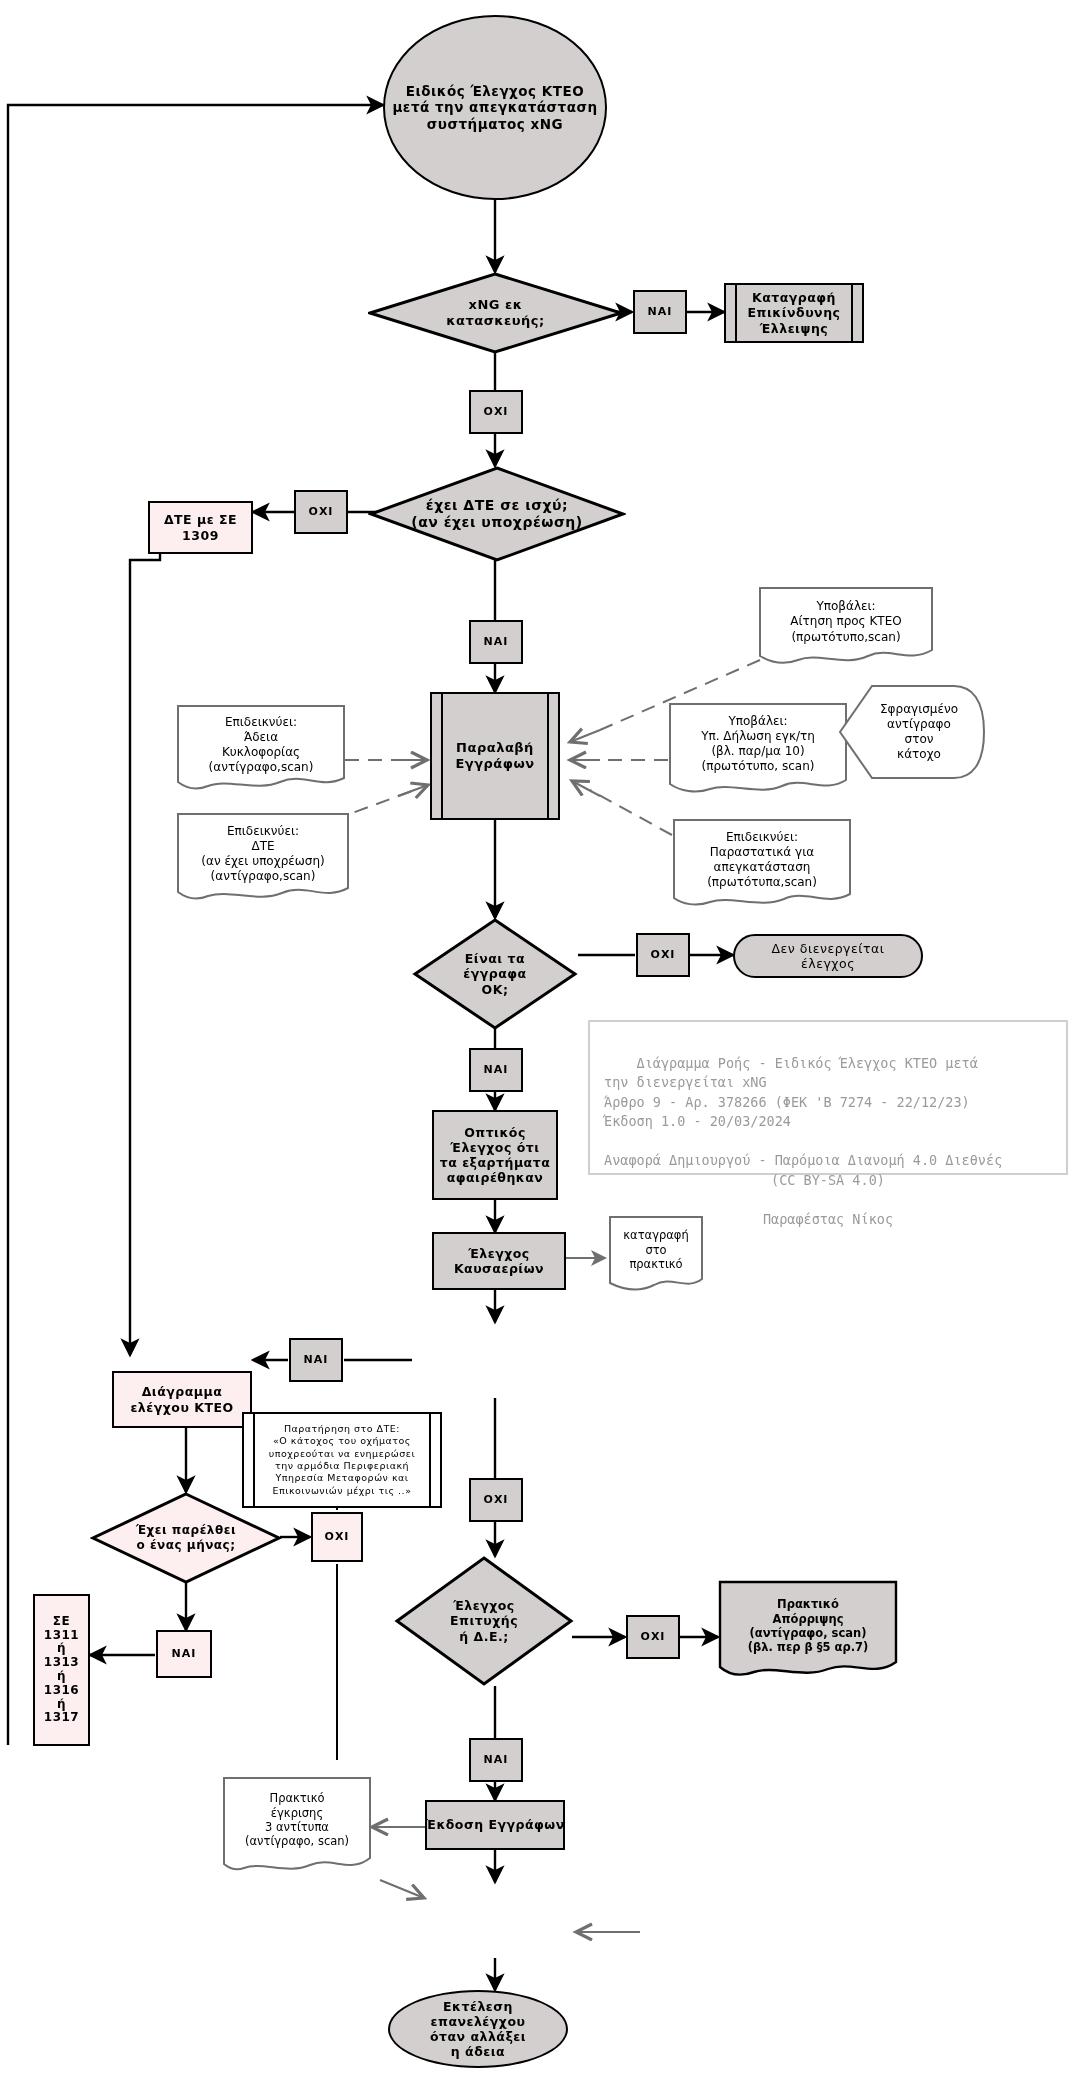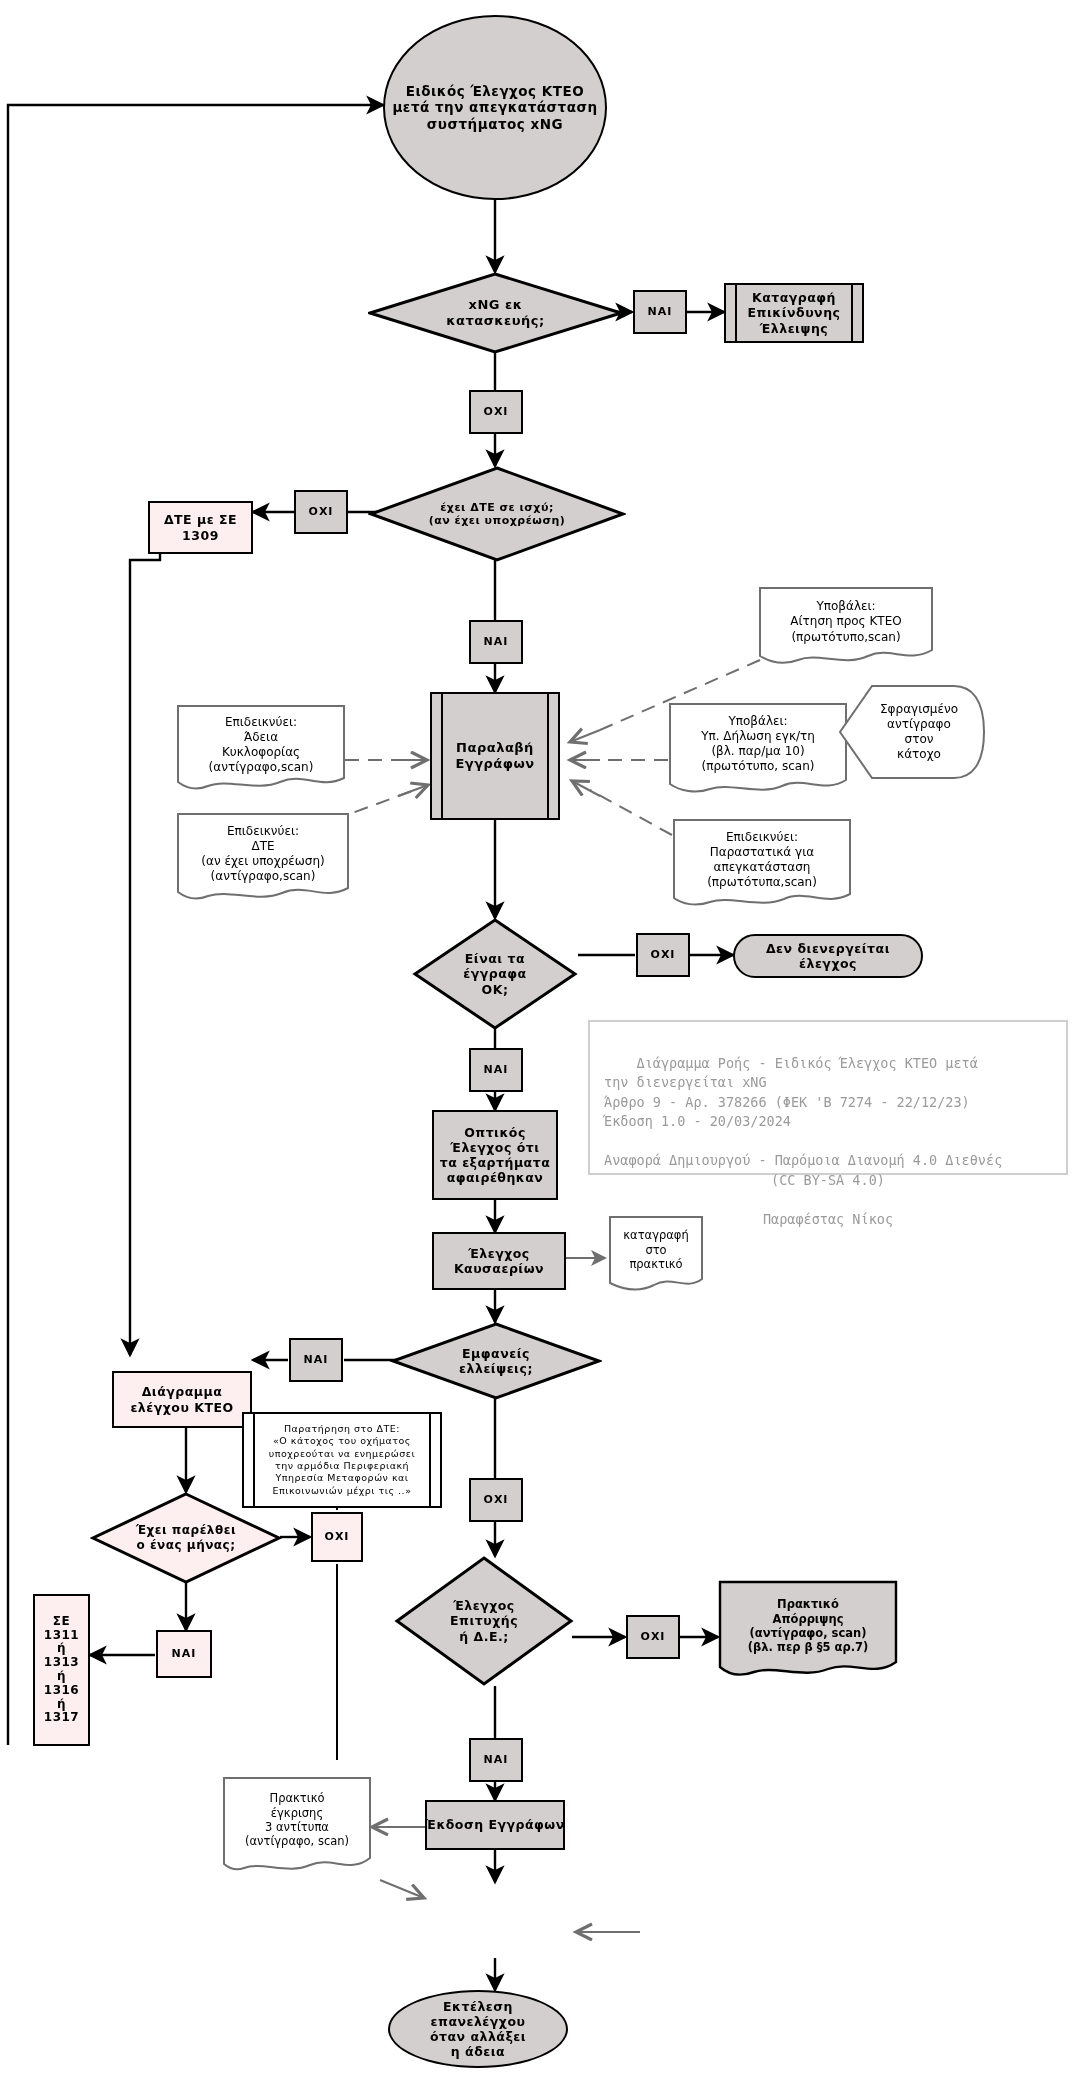--- a/index.html
+++ b/index.html
@@ -16,21 +16,21 @@
   .predef:before{left:9px;}
   .predef:after{right:9px;}
   
   .pink{background:#fdeff0;border:2px solid #000;font-weight:bold;letter-spacing:.5px;margin-top:16px;}
   
   .lbl{background:#d4cfcf;border:2px solid #000;font-weight:bold;font-size:11px;letter-spacing:1px;}
   .lbl.pinklbl{background:#fdeff0;}
 
   
   .term{background:#d4cfcf;border:2px solid #000;border-radius:50%;font-weight:bold;letter-spacing:.5px;}
-  .stadium{background:#d4cfcf;border:2px solid #000;border-radius:999px;font-weight:bold;letter-spacing:.5px;}
+  .stadium{background:#d4cfcf;border:2px solid #000;border-radius:999px;font-weight:normal;letter-spacing:.5px;}
 
   
   .diam{position:absolute;}
   .diam svg{position:absolute;left:0;top:0;}
   .diam .txt{position:absolute;left:0;top:0;right:0;bottom:0;display:flex;align-items:center;justify-content:center;
              text-align:center;font-weight:bold;letter-spacing:.5px;white-space:pre;line-height:1.22;}
 
   
   .doc{position:absolute;}
   .doc svg{position:absolute;left:0;top:0;}
@@ -180,21 +180,21 @@
   </div>
 
   <div class="node lbl" style="left:469px;top:390px;width:54px;height:44px;">
     <span class="txt">ΟΧΙ</span>
   </div>
 
   <div class="diam" style="left:368px;top:466px;width:258px;height:96px;">
     <svg width="258" height="96">
         <polygon points="129,2 255,48 129,94 3,48" fill="#d4cfcf" stroke="#000" stroke-width="3"></polygon>
       </svg>
-    <span class="txt" style="font-size:11px;">έχει ΔΤΕ σε ισχύ;
+    <span class="txt" style="font-size:14px;">έχει ΔΤΕ σε ισχύ;
 (αν έχει υποχρέωση)</span>
   </div>
 
   <div class="node lbl" style="left:294px;top:490px;width:54px;height:44px;">
     <span class="txt">ΟΧΙ</span>
   </div>
 
   <div class="node pink" style="left:148px;top:485px;width:105px;height:53px;font-size:12.5px;">
     <span class="txt">ΔΤΕ με ΣΕ
 1309</span>
@@ -304,27 +304,20 @@
 
   <div class="doc" style="left:608px;top:1215px;width:96px;height:82px;">
     <svg width="96" height="82" viewBox="0 0 96 82">
       <path d="M2,2 H94 V64 C78,76 64,60 46,70 C30,78 14,74 2,68 Z" fill="#fff" stroke="#6f6f6f" stroke-width="2"></path>
     </svg>
     <span class="txt" style="top:6px;height:58px;font-size:11.5px;">καταγραφή
 στο
 πρακτικό</span>
   </div>
 
-  <div class="diam" style="left:390px;top:1322px;width:212px;height:78px;">
-    <svg width="212" height="78">
-        <polygon points="106,2 209,39 106,76 3,39" fill="#d4cfcf" stroke="#000" stroke-width="3"></polygon>
-      </svg>
-    <span class="txt" style="font-size:12.5px;">Εμφανείς
-ελλείψεις;</span>
-  </div>
 
   <div class="node lbl" style="left:289px;top:1338px;width:54px;height:44px;">
     <span class="txt">ΝΑΙ</span>
   </div>
 
   <div class="node pink" style="left:112px;top:1355px;width:140px;height:57px;font-size:12.5px;">
     <span class="txt">Διάγραμμα
 ελέγχου ΚΤΕΟ</span>
   </div>
 

